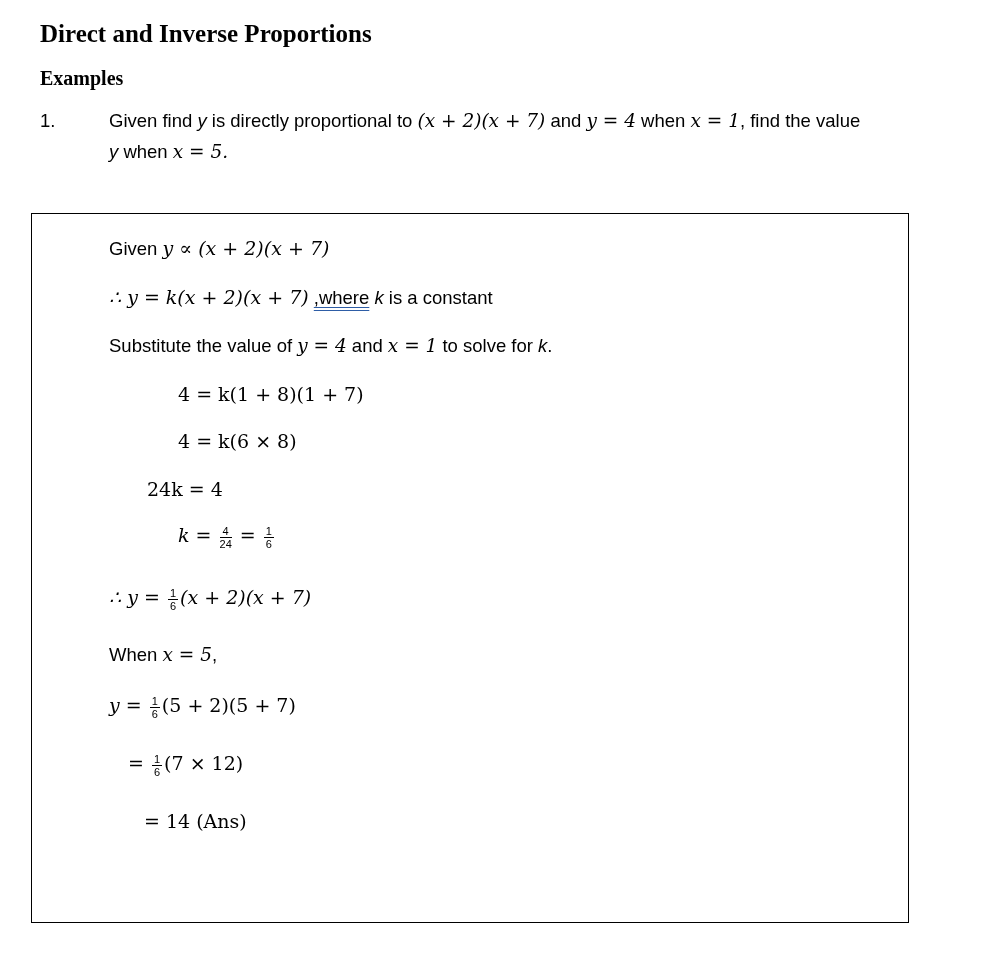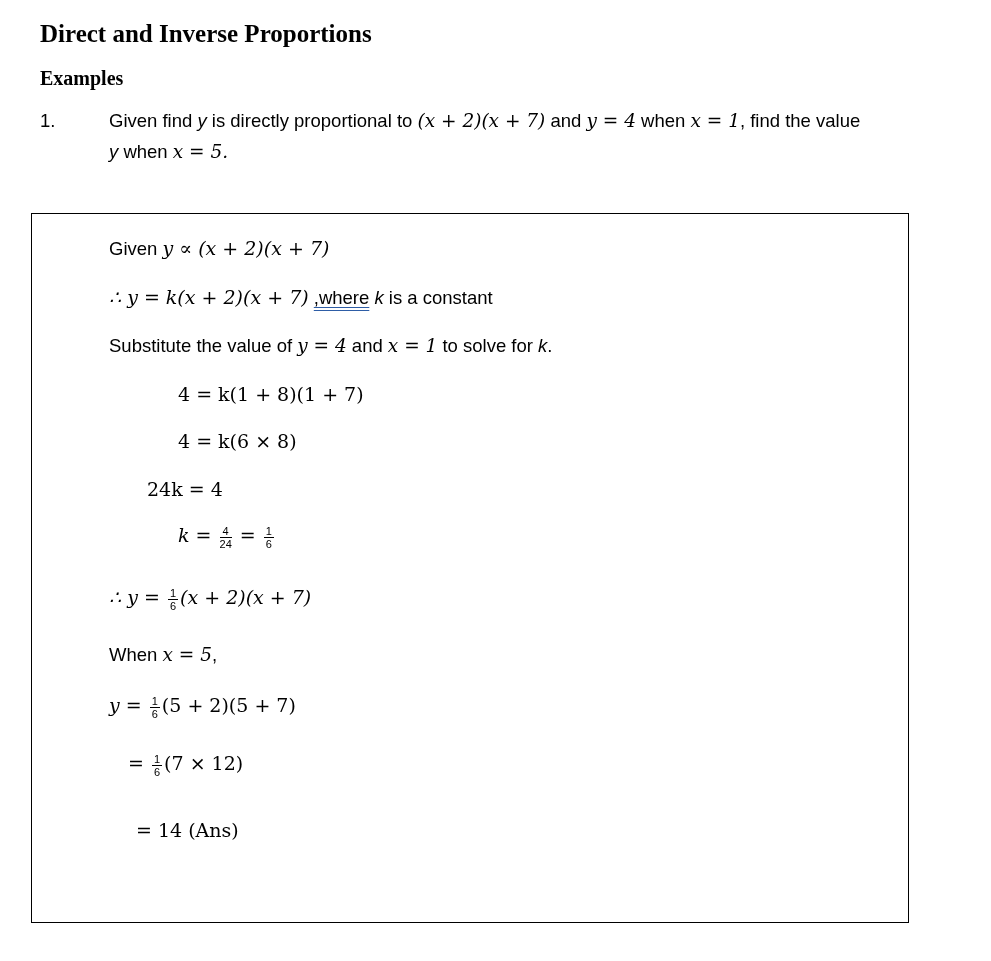--- a/index.html
+++ b/index.html
@@ -67,15 +67,15 @@
 </div>
 
 <div class="abs math" style="left:109px; top:694px;">
   <span class="i">y = </span><span class="frac"><span class="num">1</span><span>6</span></span><span>(5 + 2)(5 + 7)</span>
 </div>
 
 <div class="abs math" style="left:128px; top:752px;">
   <span>= </span><span class="frac"><span class="num">1</span><span>6</span></span><span>(7 × 12)</span>
 </div>
 
-<div class="abs math" style="left:136px; top:810px;margin-top:9px;">
+<div class="abs math" style="left:144px; top:810px;">
   <span>= </span><span>14</span><span> (Ans)</span>
 </div>
 
 </body></html>

